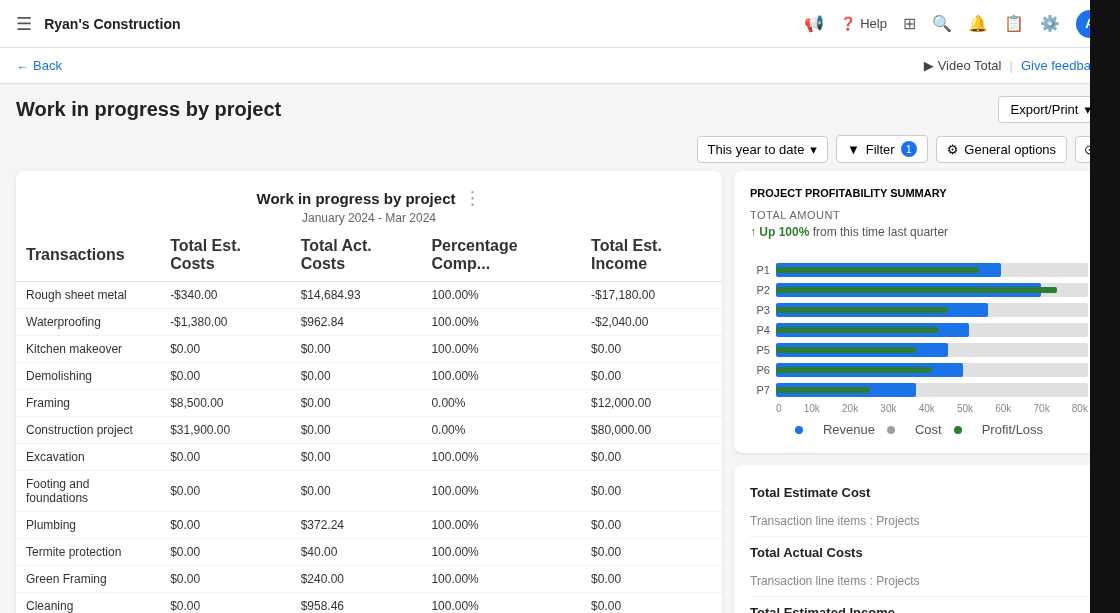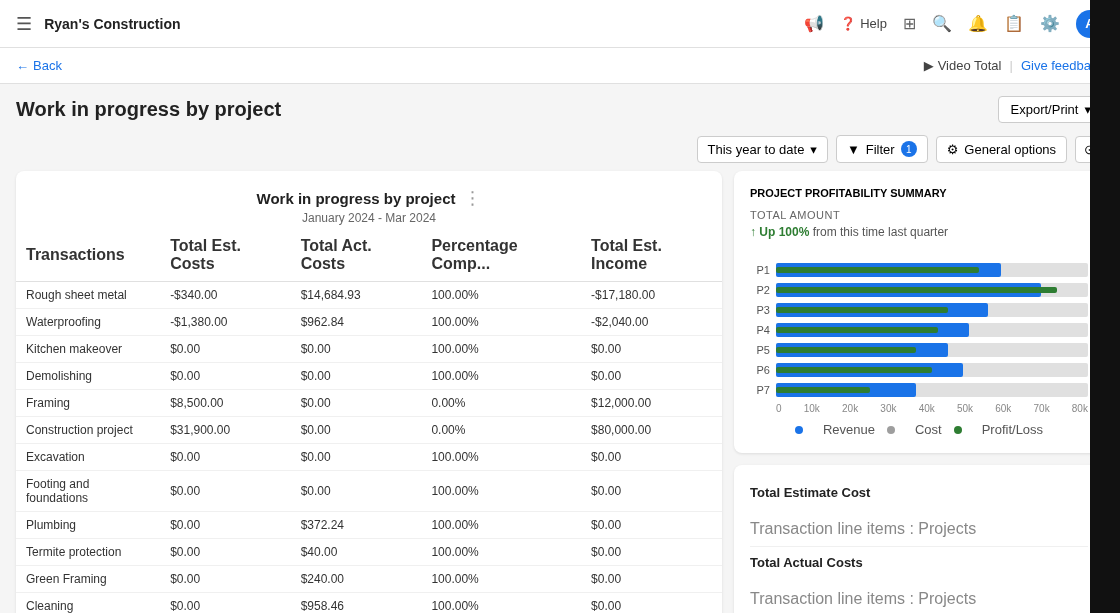--- a/index.html
+++ b/index.html
@@ -108,21 +108,21 @@
     .legend-dot { width: 8px; height: 8px; border-radius: 50%; }
 
     
     .summary-card {
       background: #fff; border-radius: 8px; padding: 12px 16px;
       box-shadow: 0 1px 3px rgba(0,0,0,0.1);
     }
     .summary-item { padding: 8px 0; border-bottom: 1px solid #f0f0f0; }
     .summary-item:last-child { border-bottom: none; }
     .summary-item-title { font-size: 13px; font-weight: 600; }
-    .summary-item-sub { font-size: 16px; color: #888; margin-top: 20px; }
+    .summary-item-sub { font-size: 12px; color: #888; margin-top: 14px; }
 
     
     .dark-edge { position: fixed; top: 0; right: 0; width: 30px; height: 100%; background: #111; }
   </style>
 </head>
 <body>
 
 <nav class="topnav">
   <div class="topnav-left">
     <span class="hamburger-icon">☰</span>

